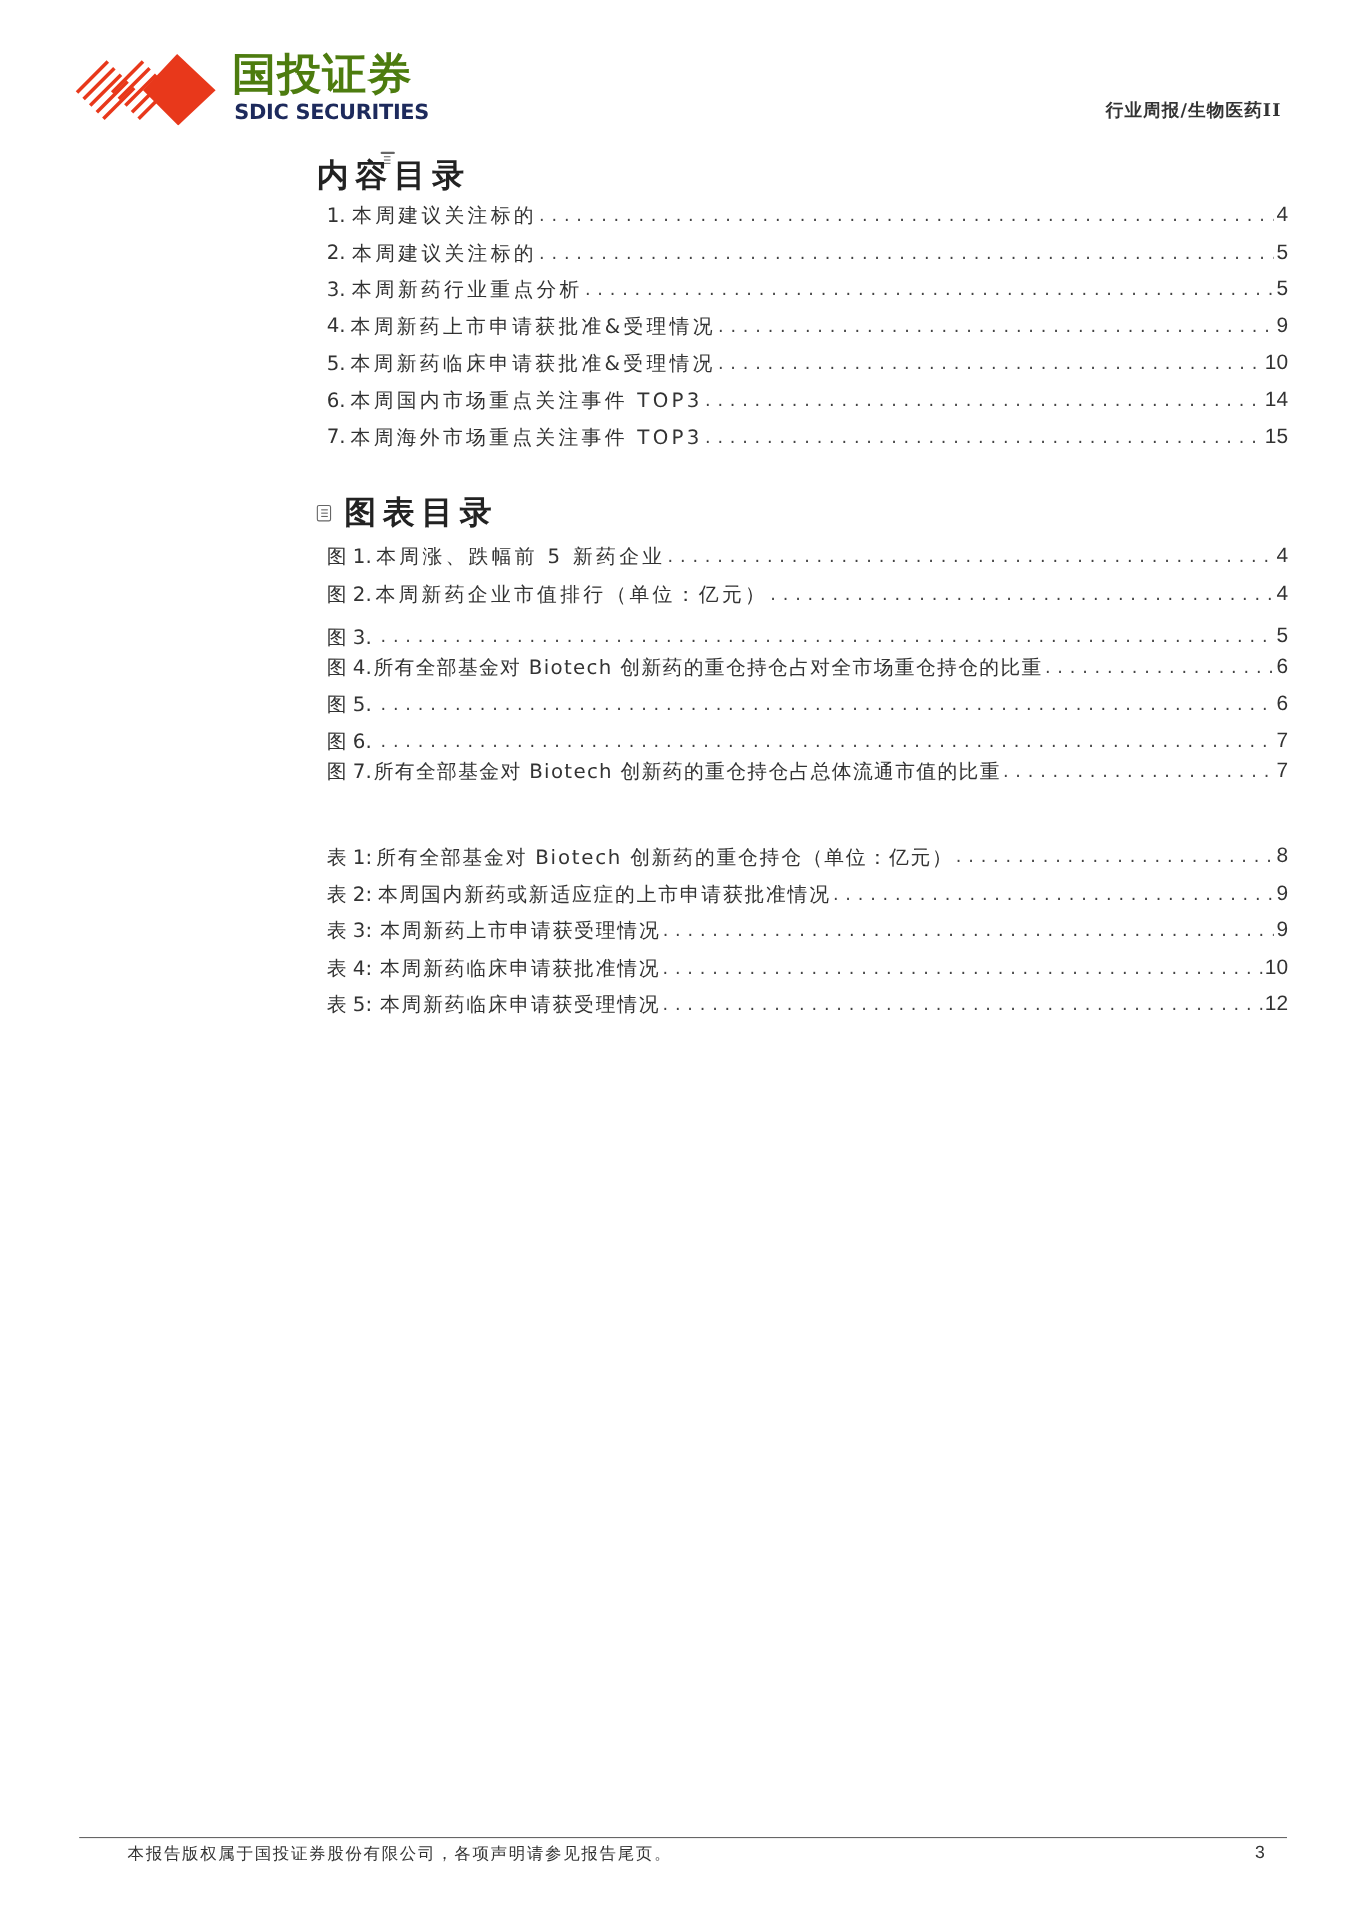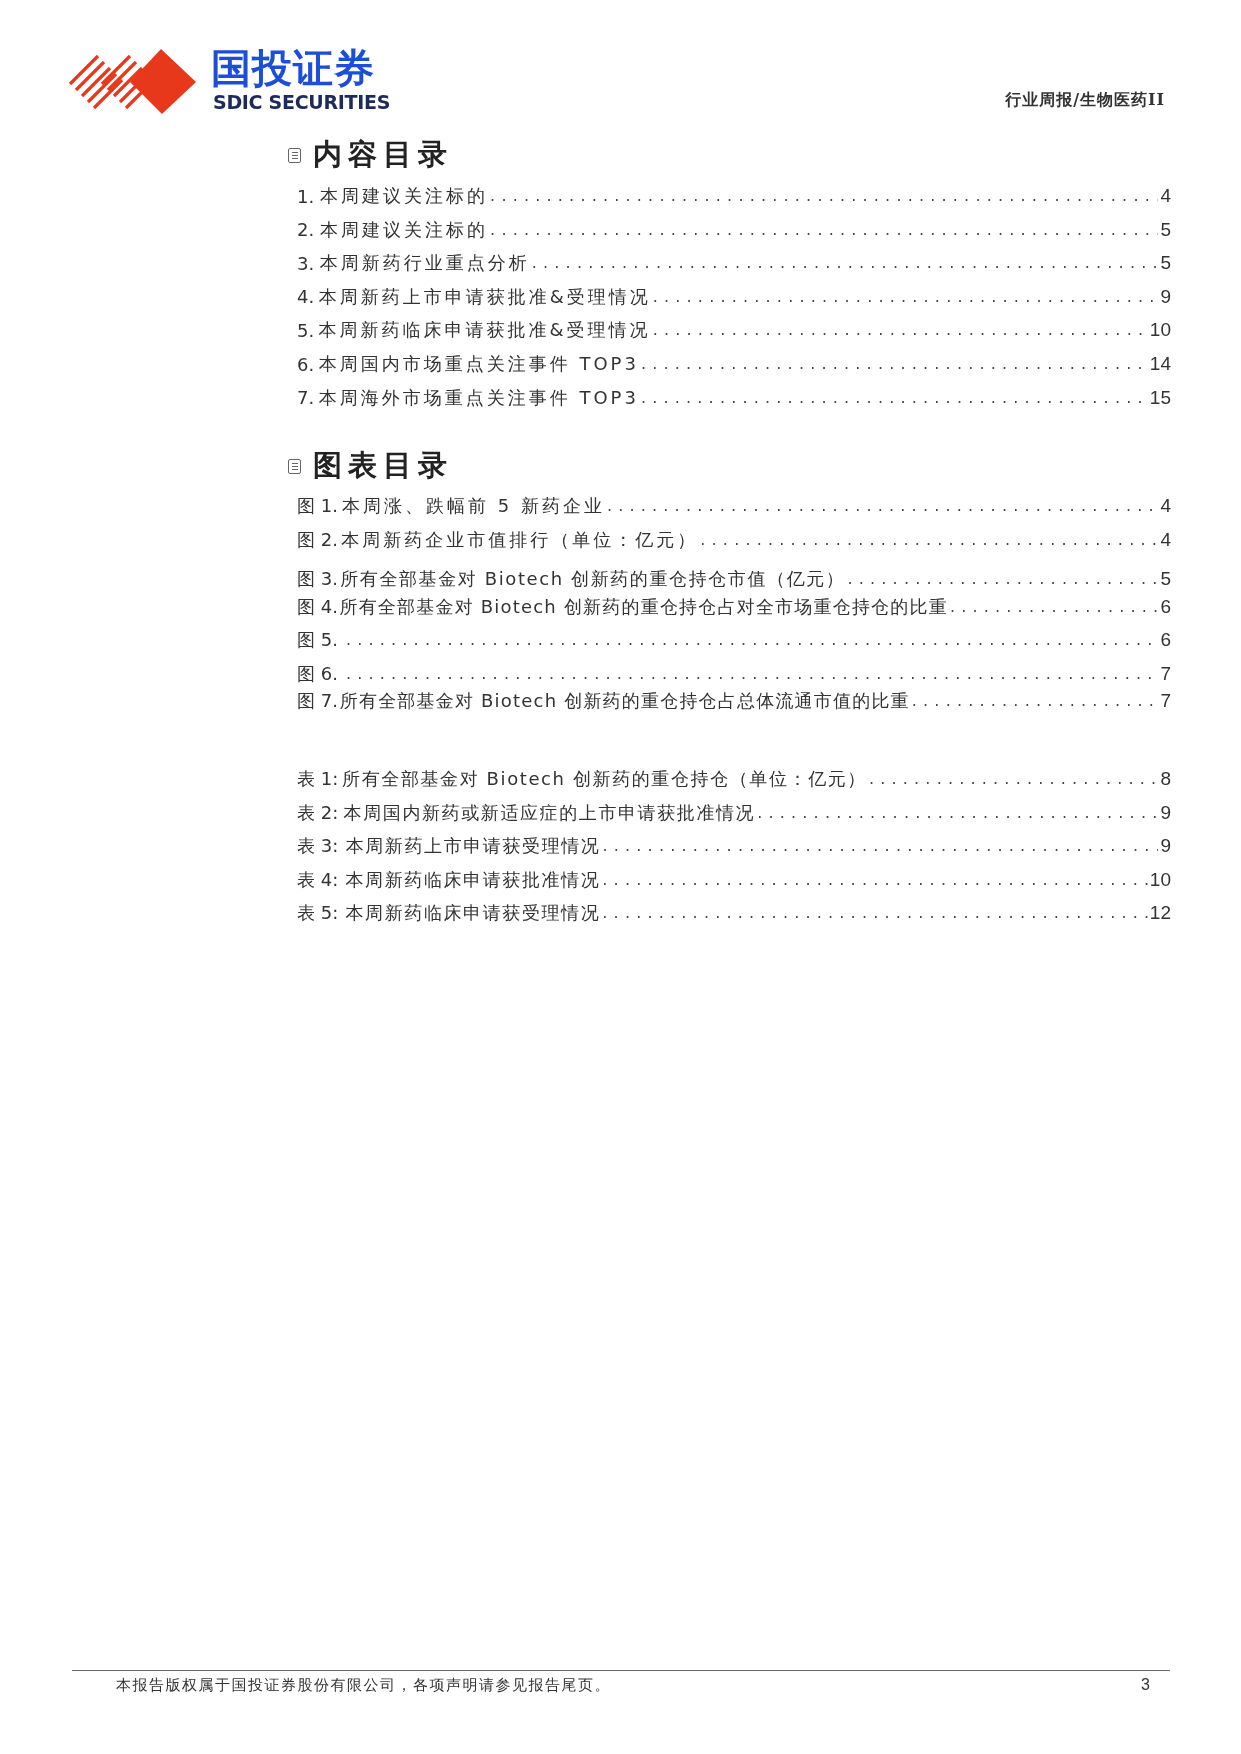--- a/index.html
+++ b/index.html
@@ -2,21 +2,21 @@
 <html><head>
 <meta charset="utf-8">
 <style>
   html, body { margin:0; padding:0; background:#ffffff; }
   body { width:1241px; height:1754px; position:relative; overflow:hidden;
          font-family:"DejaVu Sans","Liberation Sans",sans-serif; color:#333; }
 
   .logo { position:absolute; left:68px; top:44px; width:340px; height:72px; }
   .logo-mark { position:absolute; left:0; top:0; width:132px; height:70px; }
   .logo-cn { position:absolute; left:143px; top:2px; font-size:40px; font-weight:bold;
-             color:#1d4ed8; letter-spacing:1px; line-height:44px;
+             color:#4d7c0f; letter-spacing:1px; line-height:44px;
              font-family:"DejaVu Sans",sans-serif;text-align:right; }
   .logo-en { position:absolute; left:145px; top:47px; font-size:19px; font-weight:bold;
              color:#1d2a5c; line-height:22px; letter-spacing:-0.3px;
              font-family:"DejaVu Sans",sans-serif; }
 
   .header-right { position:absolute; right:76px; top:90px; font-size:16px; font-weight:bold;
                   color:#333; letter-spacing:1px; font-family:"DejaVu Serif",serif; }
 
   .section-title { position:absolute; left:288px; height:34px; display:flex; align-items:center; }
   .section-title .doc-icon { width:13px; height:15px; border:1.6px solid #666; border-radius:2px;
@@ -59,21 +59,21 @@
       <line x1="58" y1="64" x2="86" y2="36"></line>
     </g>
     <polygon points="93,5 128,38 94,70 62,38" fill="#e8381b"></polygon>
   </svg>
   <div class="logo-cn">国投证券</div>
   <div class="logo-en">SDIC SECURITIES</div>
 </div>
 
 <div class="header-right">行业周报/生物医药II</div>
 
-<div class="section-title" style="top:138px;">
+<div class="section-title" style="top:138px;flex-direction:column;">
   <span class="doc-icon">
     <i style="top:3px"></i>
       <i style="top:6px"></i>
       <i style="top:9px"></i>
   </span>
   <span class="label">内容目录</span>
 </div>
 
 <div class="toc" style="top:183px;">
   <div class="toc-row" style="top:0px">
@@ -147,21 +147,20 @@
   <div class="toc-row" style="top:33.6px">
     <span class="num">图 2.</span>
       <span style="width:10px"></span>
     <span class="text">本周新药企业市值排行（单位：亿元）</span>
     <span class="dots">........................................................................................................................</span>
     <span class="page">4</span>
   </div>
   <div class="toc-row" style="top:73px">
     <span class="num">图 3.</span>
       <span style="width:10px"></span>
-    <span class="text" style="letter-spacing:1.6px">所有全部基金对 Biotech 创新药的重仓持仓市值（亿元）</span>
     <span class="dots">........................................................................................................................</span>
     <span class="page">5</span>
   </div>
   <div class="toc-row" style="top:100.8px">
     <span class="num">图 4.</span>
       <span style="width:10px"></span>
     <span class="text" style="letter-spacing:1.2px">所有全部基金对 Biotech 创新药的重仓持仓占对全市场重仓持仓的比重</span>
     <span class="dots">........................................................................................................................</span>
     <span class="page">6</span>
   </div>

